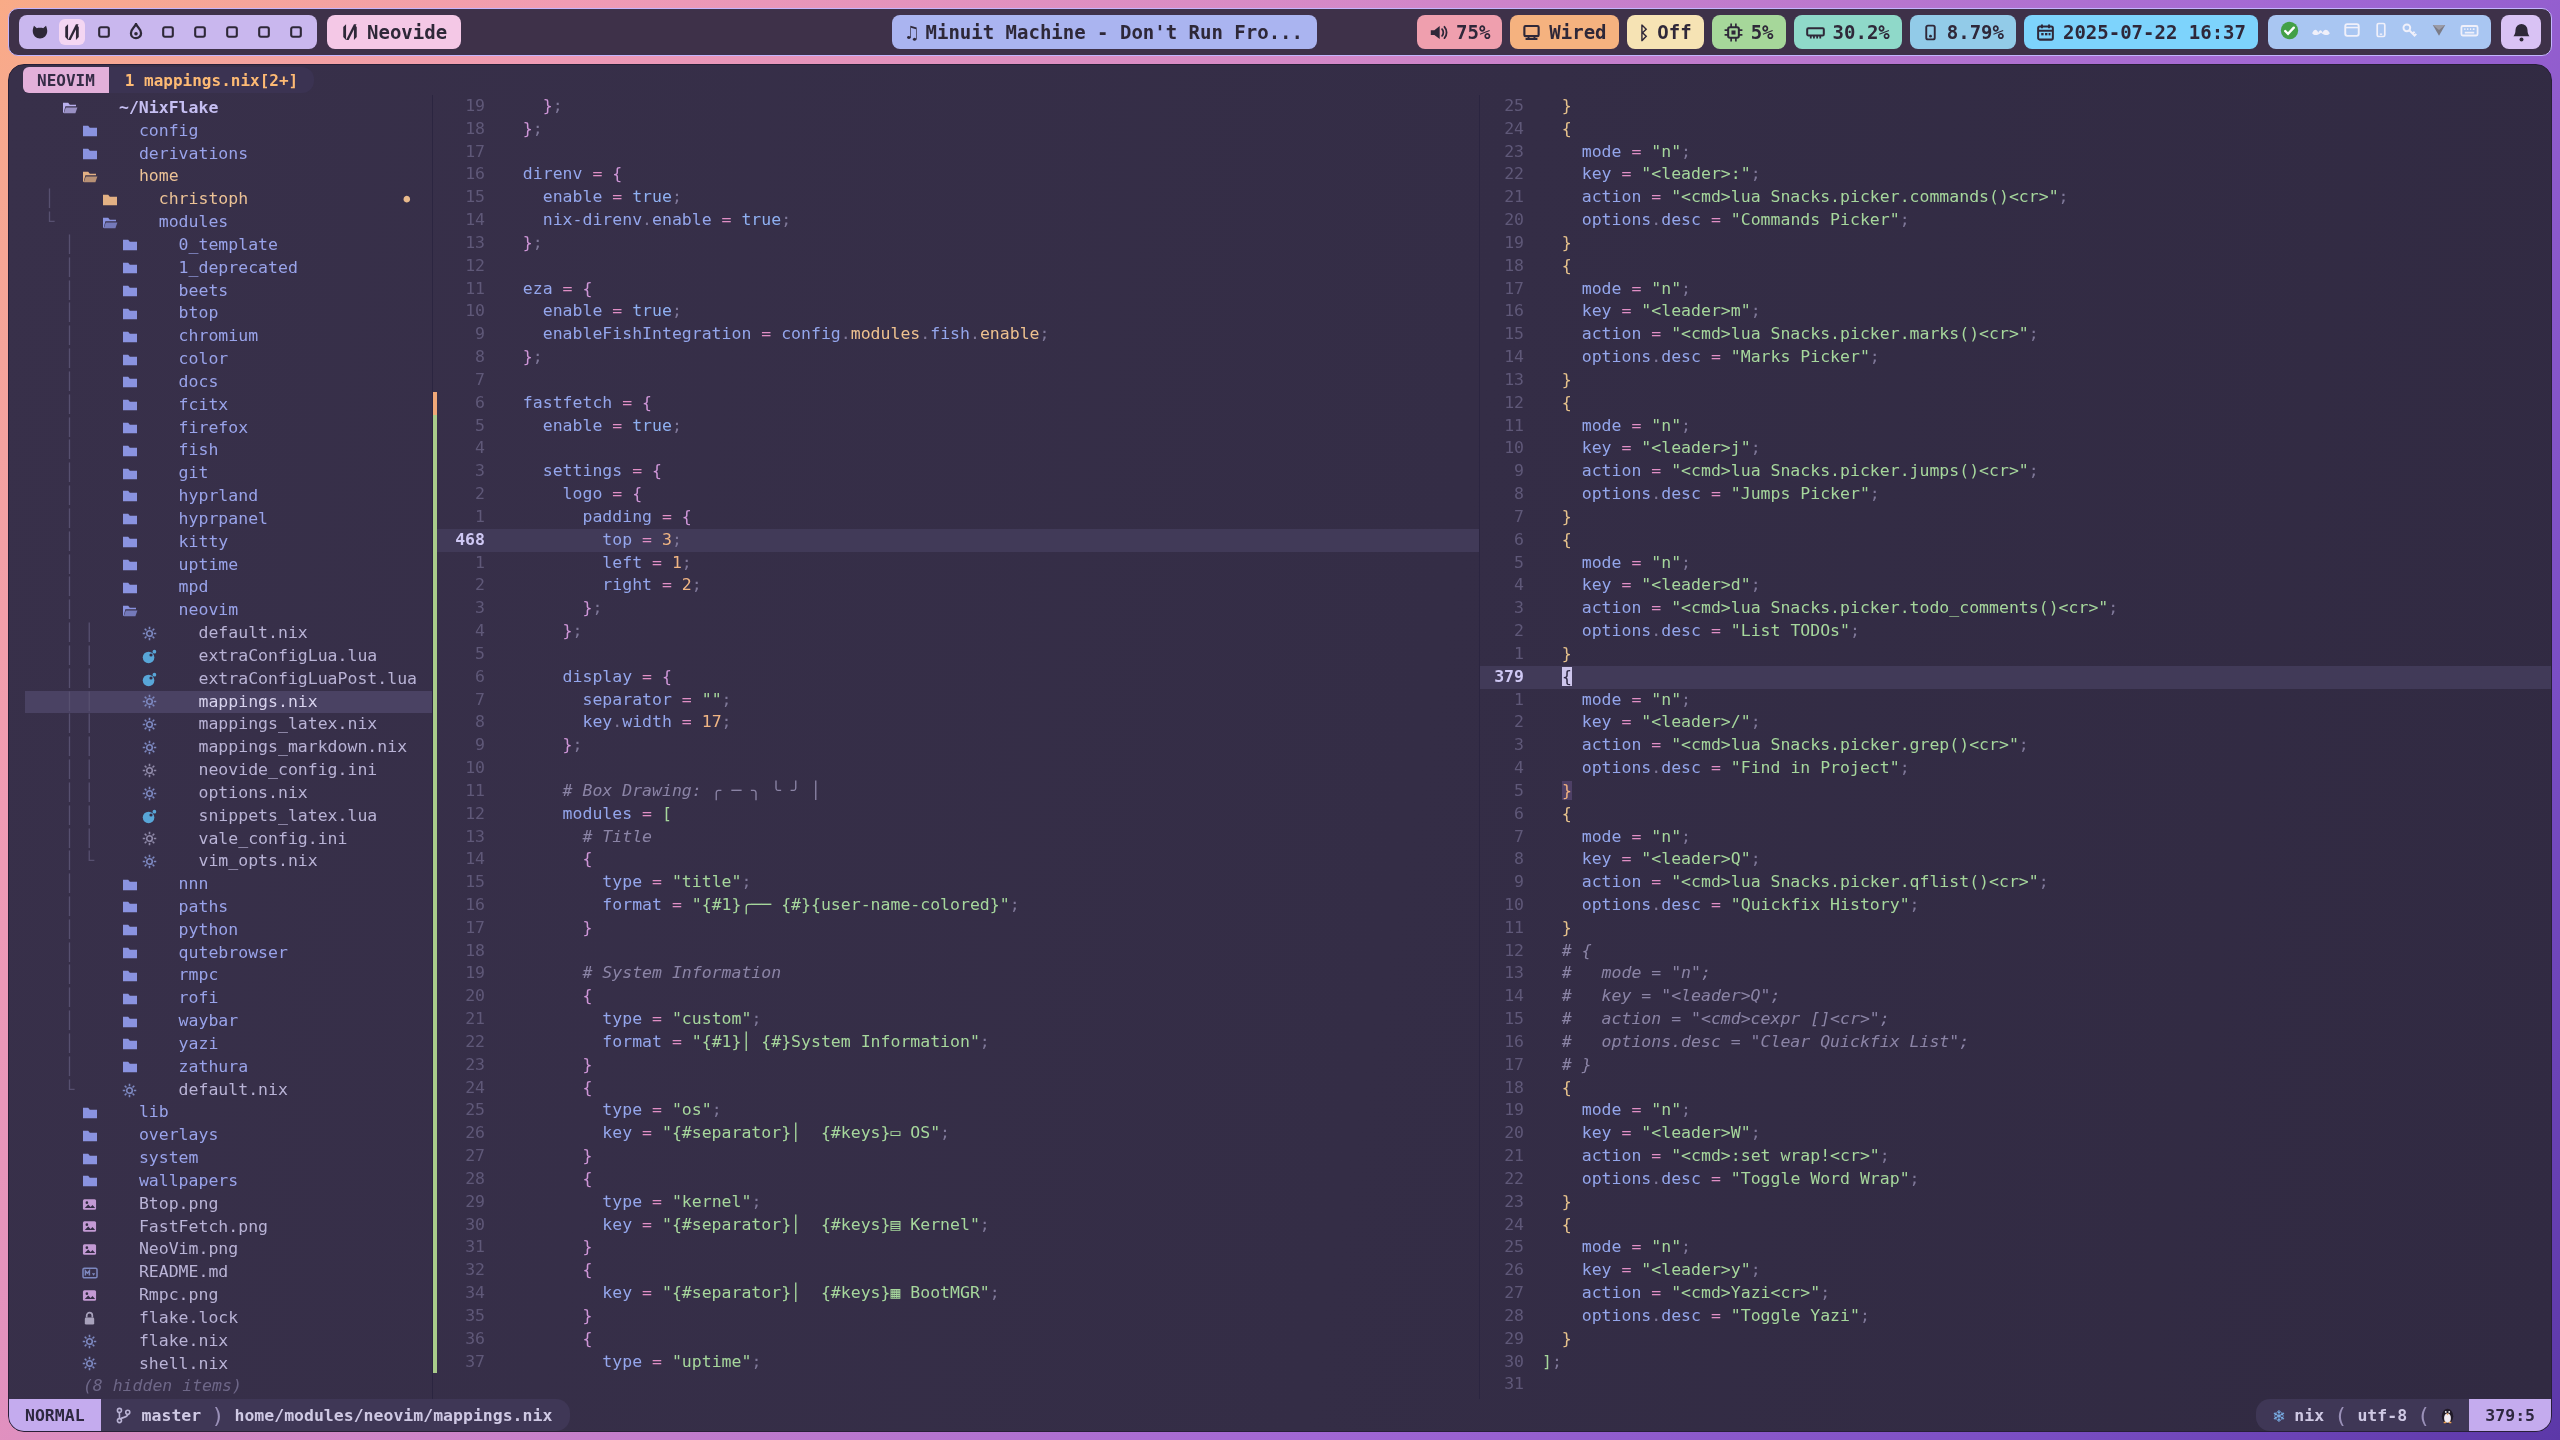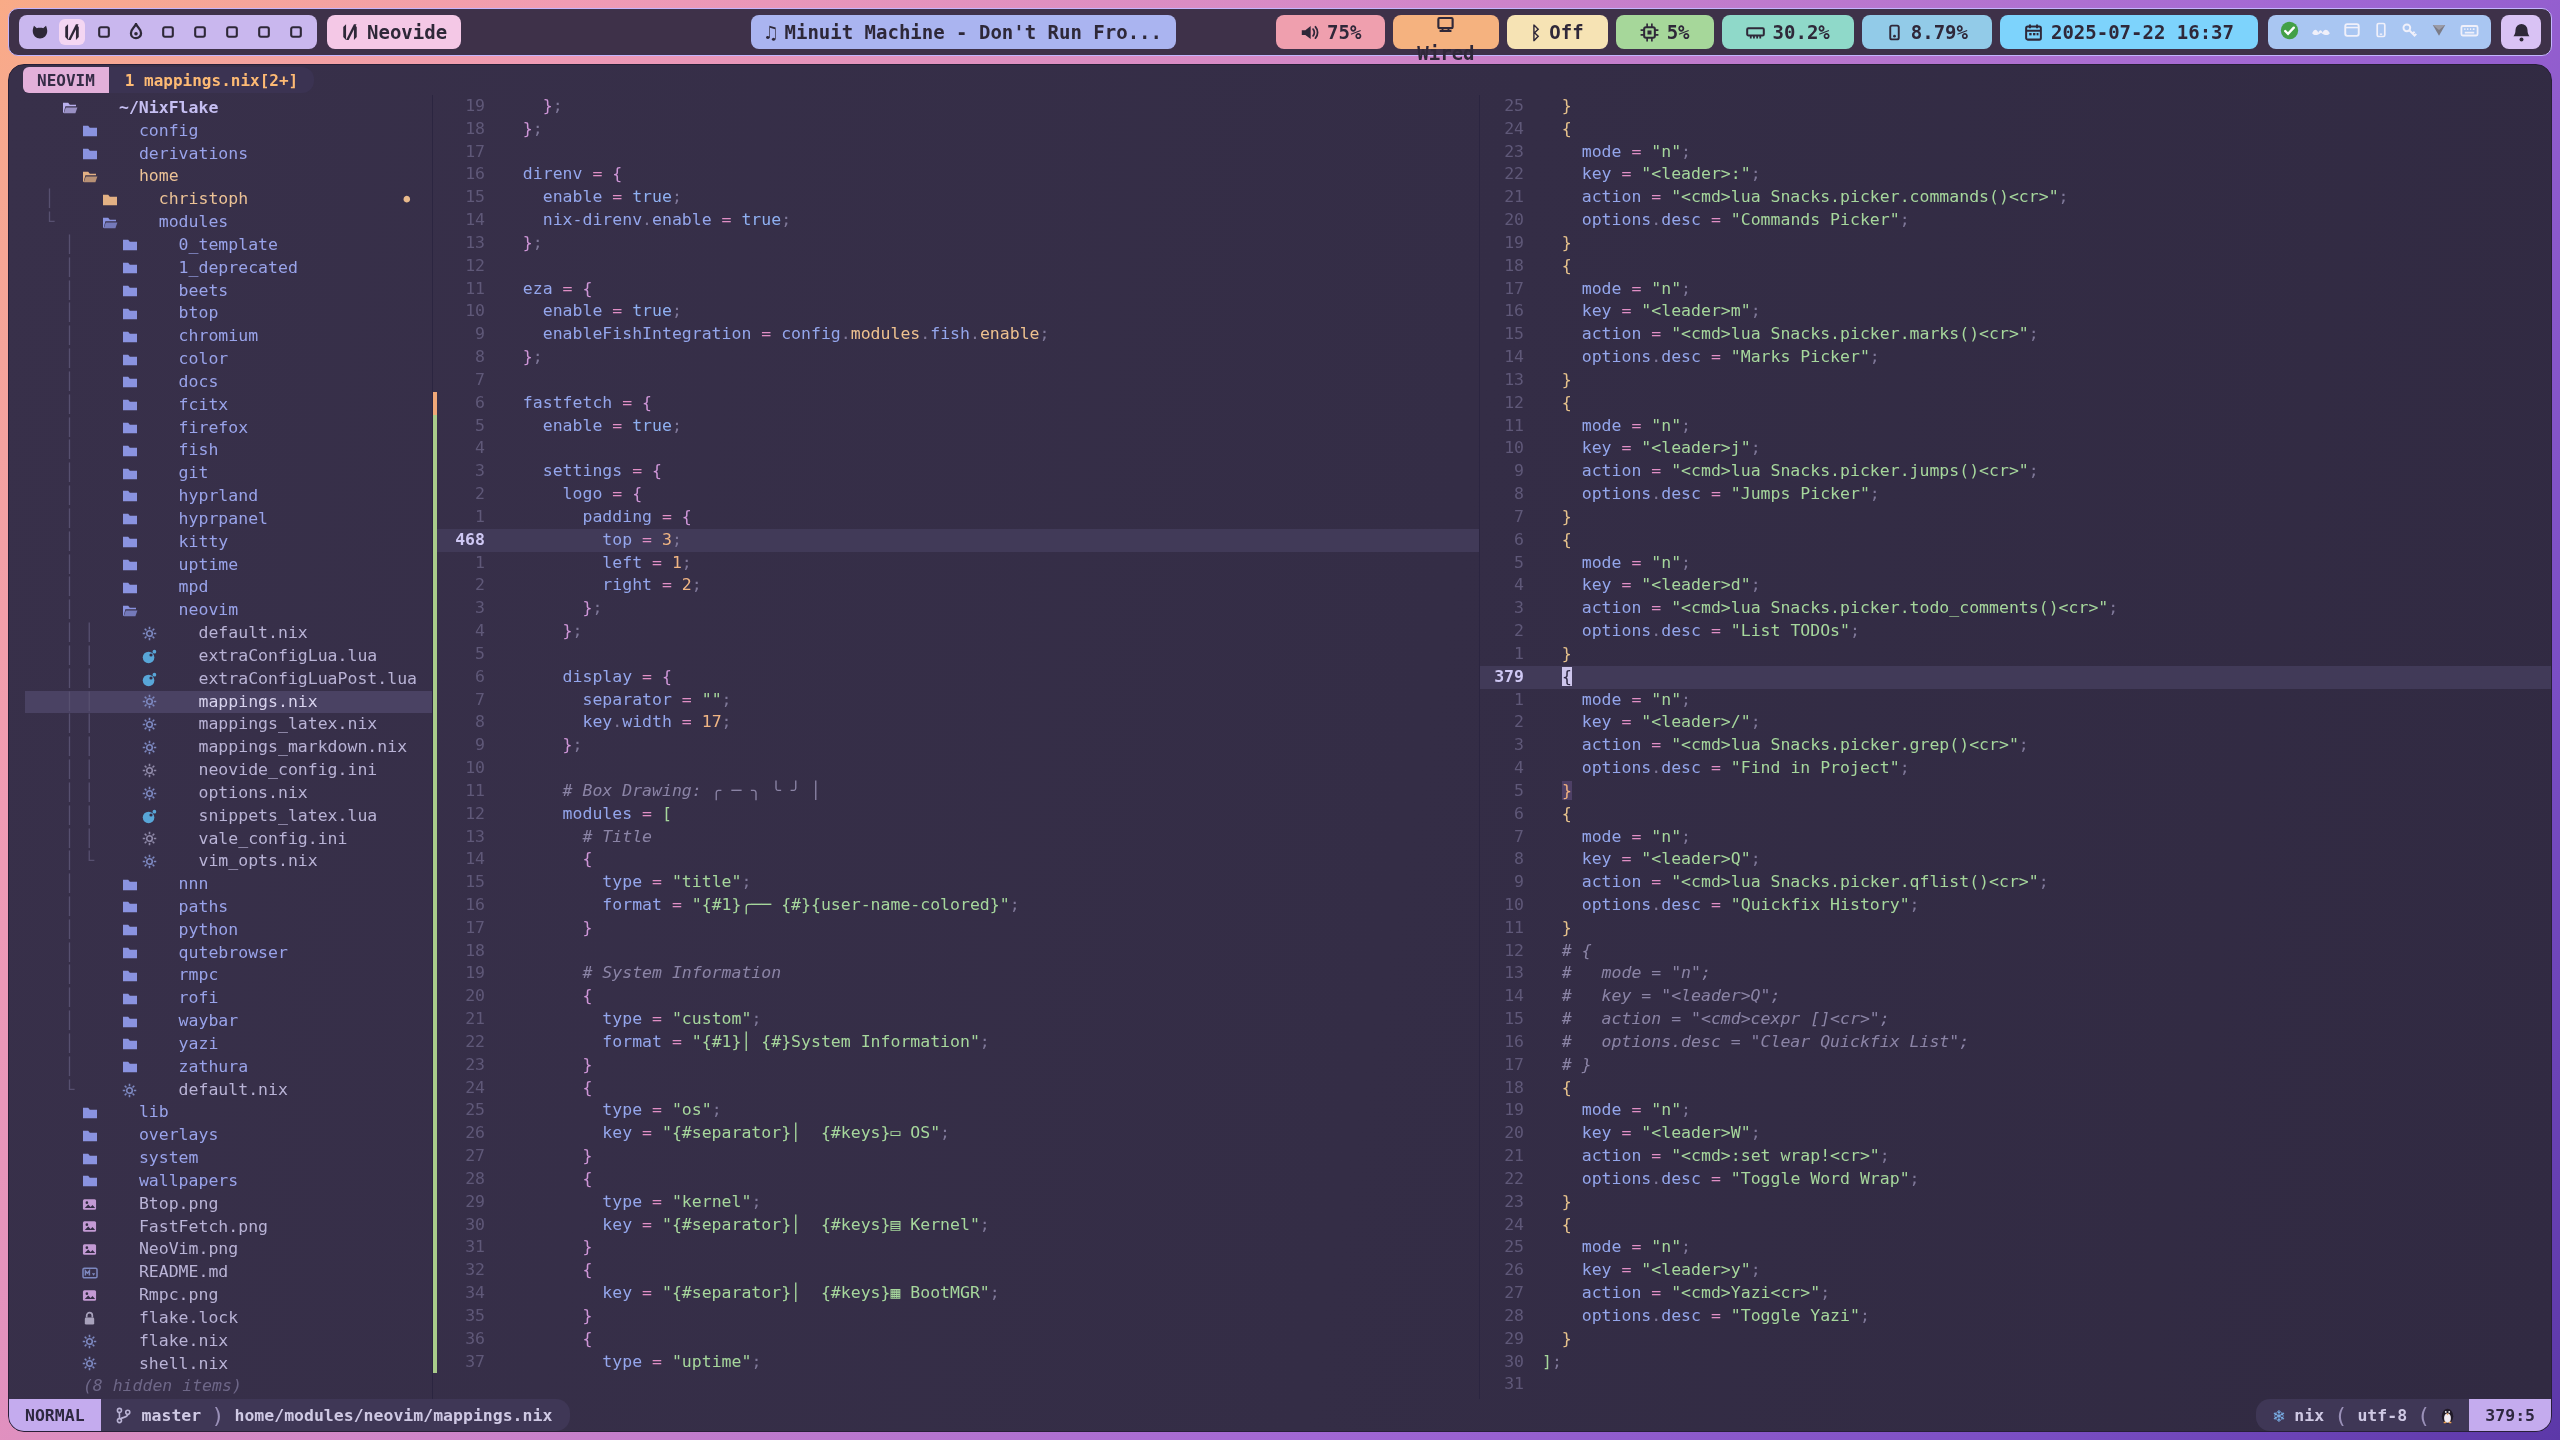--- a/index.html
+++ b/index.html
@@ -30,21 +30,21 @@
     gap:8px; padding:0 14px; color:#2e2838; font-weight:bold; font-size:19px;
   }
   #music-pill {
     margin-left:auto; background:#aab4f0; border-radius:8px; height:34px;
     display:flex; align-items:center; gap:8px; padding:0 14px;
     color:#2e2838; font-weight:bold; font-size:19px;
   }
   #right-modules { margin-left:90px; display:flex; align-items:center; gap:8px; }
   .module {
     border-radius:8px; height:34px; display:flex; align-items:center; gap:8px;
-    padding:0 24px; color:#2f2839; font-weight:bold; font-size:19px;
+    padding:0 12px; color:#2f2839; font-weight:bold; font-size:19px;
   }
   .module .ic { color:#2f2839; font-size:19px; }
   #tray { border-radius:8px; height:34px; display:flex; align-items:center; gap:12px; padding:0 12px; }
   #tray .ic { font-size:16px; color:#f0f0fa; }
   #bell-pill { width:40px; height:34px; border-radius:8px; display:flex; align-items:center; justify-content:center; color:#2e2838; }
 
   
   #window {
     position:absolute; left:8px; top:64px; right:8px; bottom:8px;
     background:linear-gradient(100deg,#38304a 0%,#342d46 55%,#312a42 100%);
@@ -210,21 +210,21 @@
   <div id="right-modules" data-name="status-modules">
       <div class="module" data-name="module-volume" style="background: rgb(239, 159, 174);">
         <span class="ic" data-name="speaker-icon">
           <svg width="19" height="19" viewBox="0 0 16 16">
             <path d="M1.5 6h3L9 2.5v11L4.5 10h-3z" fill="currentColor"></path>
             <path d="M11 5.2c1.4 1.5 1.4 4.1 0 5.6M13 3.2c2.4 2.6 2.4 6.9 0 9.5" stroke="currentColor" stroke-width="1.5" fill="none" stroke-linecap="round"></path>
           </svg>
         </span>
         <span data-name="module-volume-value">75%</span>
       </div>
-      <div class="module" data-name="module-network" style="background: rgb(245, 178, 127); flex-direction: column;">
+      <div class="module" data-name="module-network" style="background: rgb(245, 178, 127);">
         <span class="ic" data-name="ethernet-icon">
           <svg width="19" height="19" viewBox="0 0 16 16">
             <rect x="2" y="2.5" width="12" height="8.5" rx="1" fill="none" stroke="currentColor" stroke-width="1.8"></rect>
             <path d="M5.5 11v2.5M10.5 11v2.5M3 13.5h10" stroke="currentColor" stroke-width="1.6"></path>
           </svg>
         </span>
         <span data-name="module-network-value">Wired</span>
       </div>
       <div class="module" data-name="module-bluetooth" style="background: rgb(246, 227, 180);">
         <span class="ic" data-name="bluetooth-icon">

